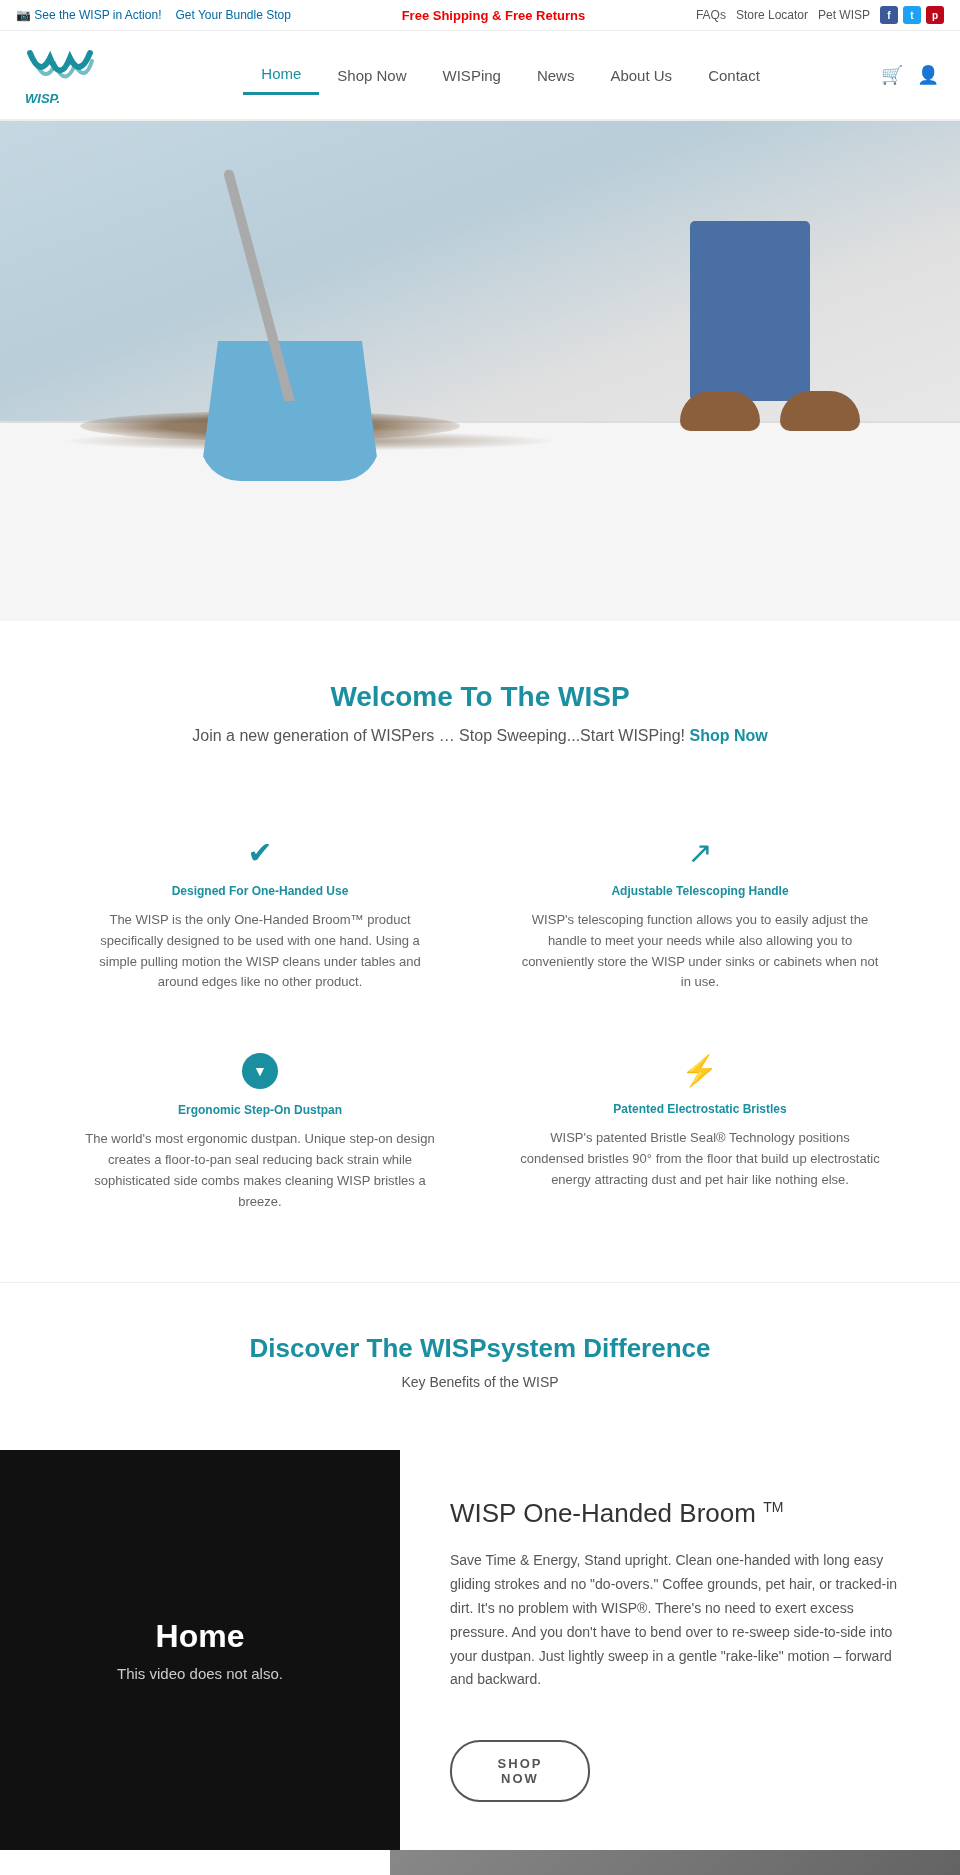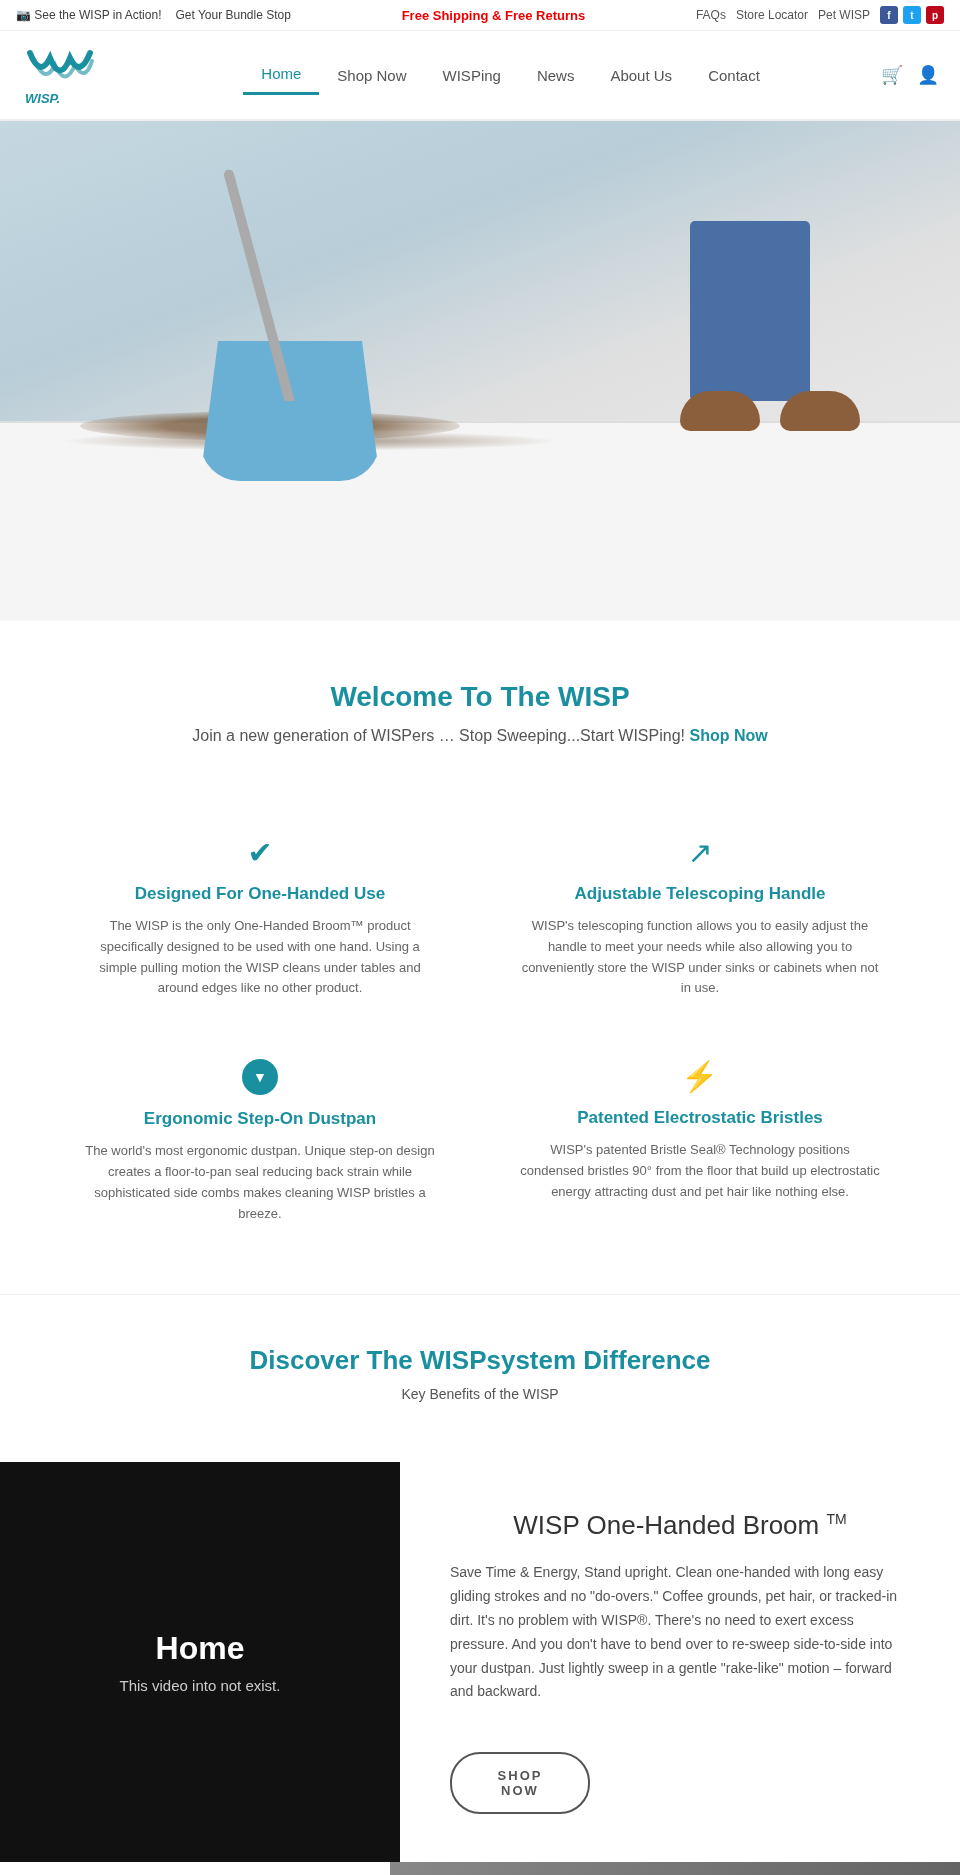--- a/index.html
+++ b/index.html
@@ -8,21 +8,21 @@
     
     .top-bar {
       background: #fff;
       border-bottom: 1px solid #eee;
       display: flex;
       align-items: center;
       justify-content: space-between;
       padding: 6px 16px;
       font-size: 12px;
     }
-    .top-bar-left { display: flex; gap: 14px; color: #404040; }
+    .top-bar-left { display: flex; gap: 14px; color: #0369a1; }
     .top-bar-center { color: #e00; font-weight: bold; font-size: 13px; }
     .top-bar-right { display: flex; gap: 10px; align-items: center; color: #555; }
     .top-bar-right .social { display: flex; gap: 5px; }
     .social-icon { width: 18px; height: 18px; border-radius: 3px; display: inline-flex; align-items: center; justify-content: center; font-size: 10px; font-weight: bold; color: #fff; }
     .fb { background: #3b5998; }
     .tw { background: #1da1f2; }
     .pi { background: #bd081c; }
 
     
     .navbar {
@@ -197,21 +197,21 @@
       text-align: center;
       padding: 30px 40px;
     }
     .feature-icon {
       font-size: 30px;
       margin-bottom: 14px;
       display: block;
     }
     .feature-icon.teal { color: #1a8fa0; }
     .feature-title {
-      font-size: 17px;
+      font-size: 12px;
       color: #1a8fa0;
       font-weight: bold;
       margin-bottom: 12px;
     }
     .feature-desc {
       font-size: 13px;
       color: #666;
       line-height: 1.6;
     }
 
@@ -264,21 +264,20 @@
       padding: 40px 50px;
       display: flex;
       flex-direction: column;
       justify-content: center;
     }
     .product-title {
       font-size: 26px;
       color: #333;
       font-weight: normal;
       margin-bottom: 20px;
-      text-align: center;
     }
     .tm-sup {
       font-size: 14px;
       vertical-align: super;
     }
     .product-desc {
       font-size: 14px;
       color: #555;
       line-height: 1.7;
       margin-bottom: 48px;
@@ -415,21 +414,21 @@
 <hr class="section-divider">
 
 <div class="discover-section">
   <h2 class="discover-title">Discover The WISPsystem Difference</h2>
   <p class="discover-sub">Key Benefits of the WISP</p>
 </div>
 
 <div class="product-section">
   <div class="video-placeholder">
     <div class="video-sorry-title">Home</div>
-    <div class="video-sorry-sub">This video into not exist.</div>
+    <div class="video-sorry-sub">This video does not also.</div>
   </div>
   <div class="product-info">
     <h2 class="product-title">
       <span>WISP One-Handed Broom</span>
       <sup class="tm-sup">TM</sup>
     </h2>
     <p class="product-desc">Save Time &amp; Energy, Stand upright. Clean one-handed with long easy gliding strokes and no "do-overs." Coffee grounds, pet hair, or tracked-in dirt. It's no problem with WISP®. There's no need to exert excess pressure. And you don't have to bend over to re-sweep side-to-side into your dustpan. Just lightly sweep in a gentle "rake-like" motion – forward and backward.</p>
     <button class="shop-now-btn">SHOP NOW</button>
   </div>
 </div>

